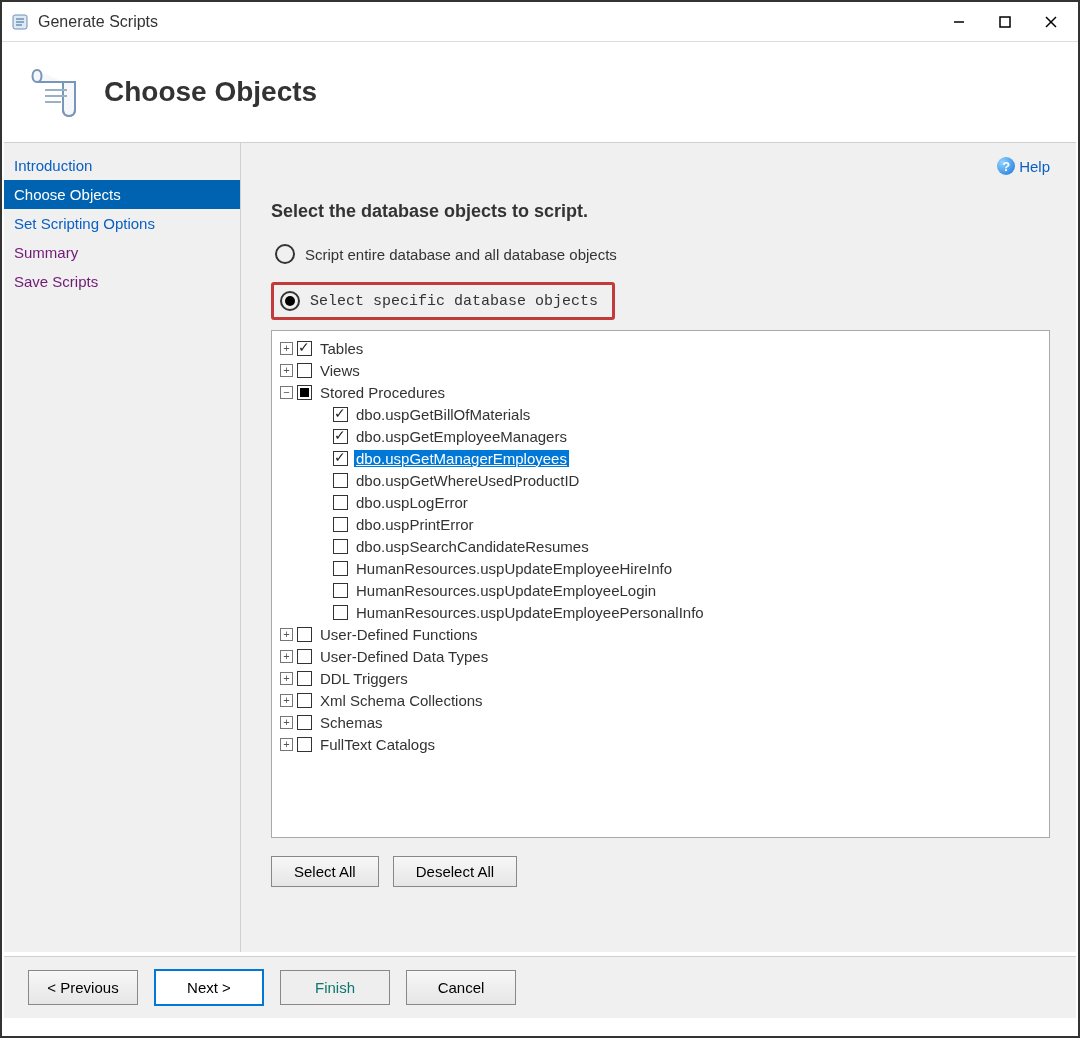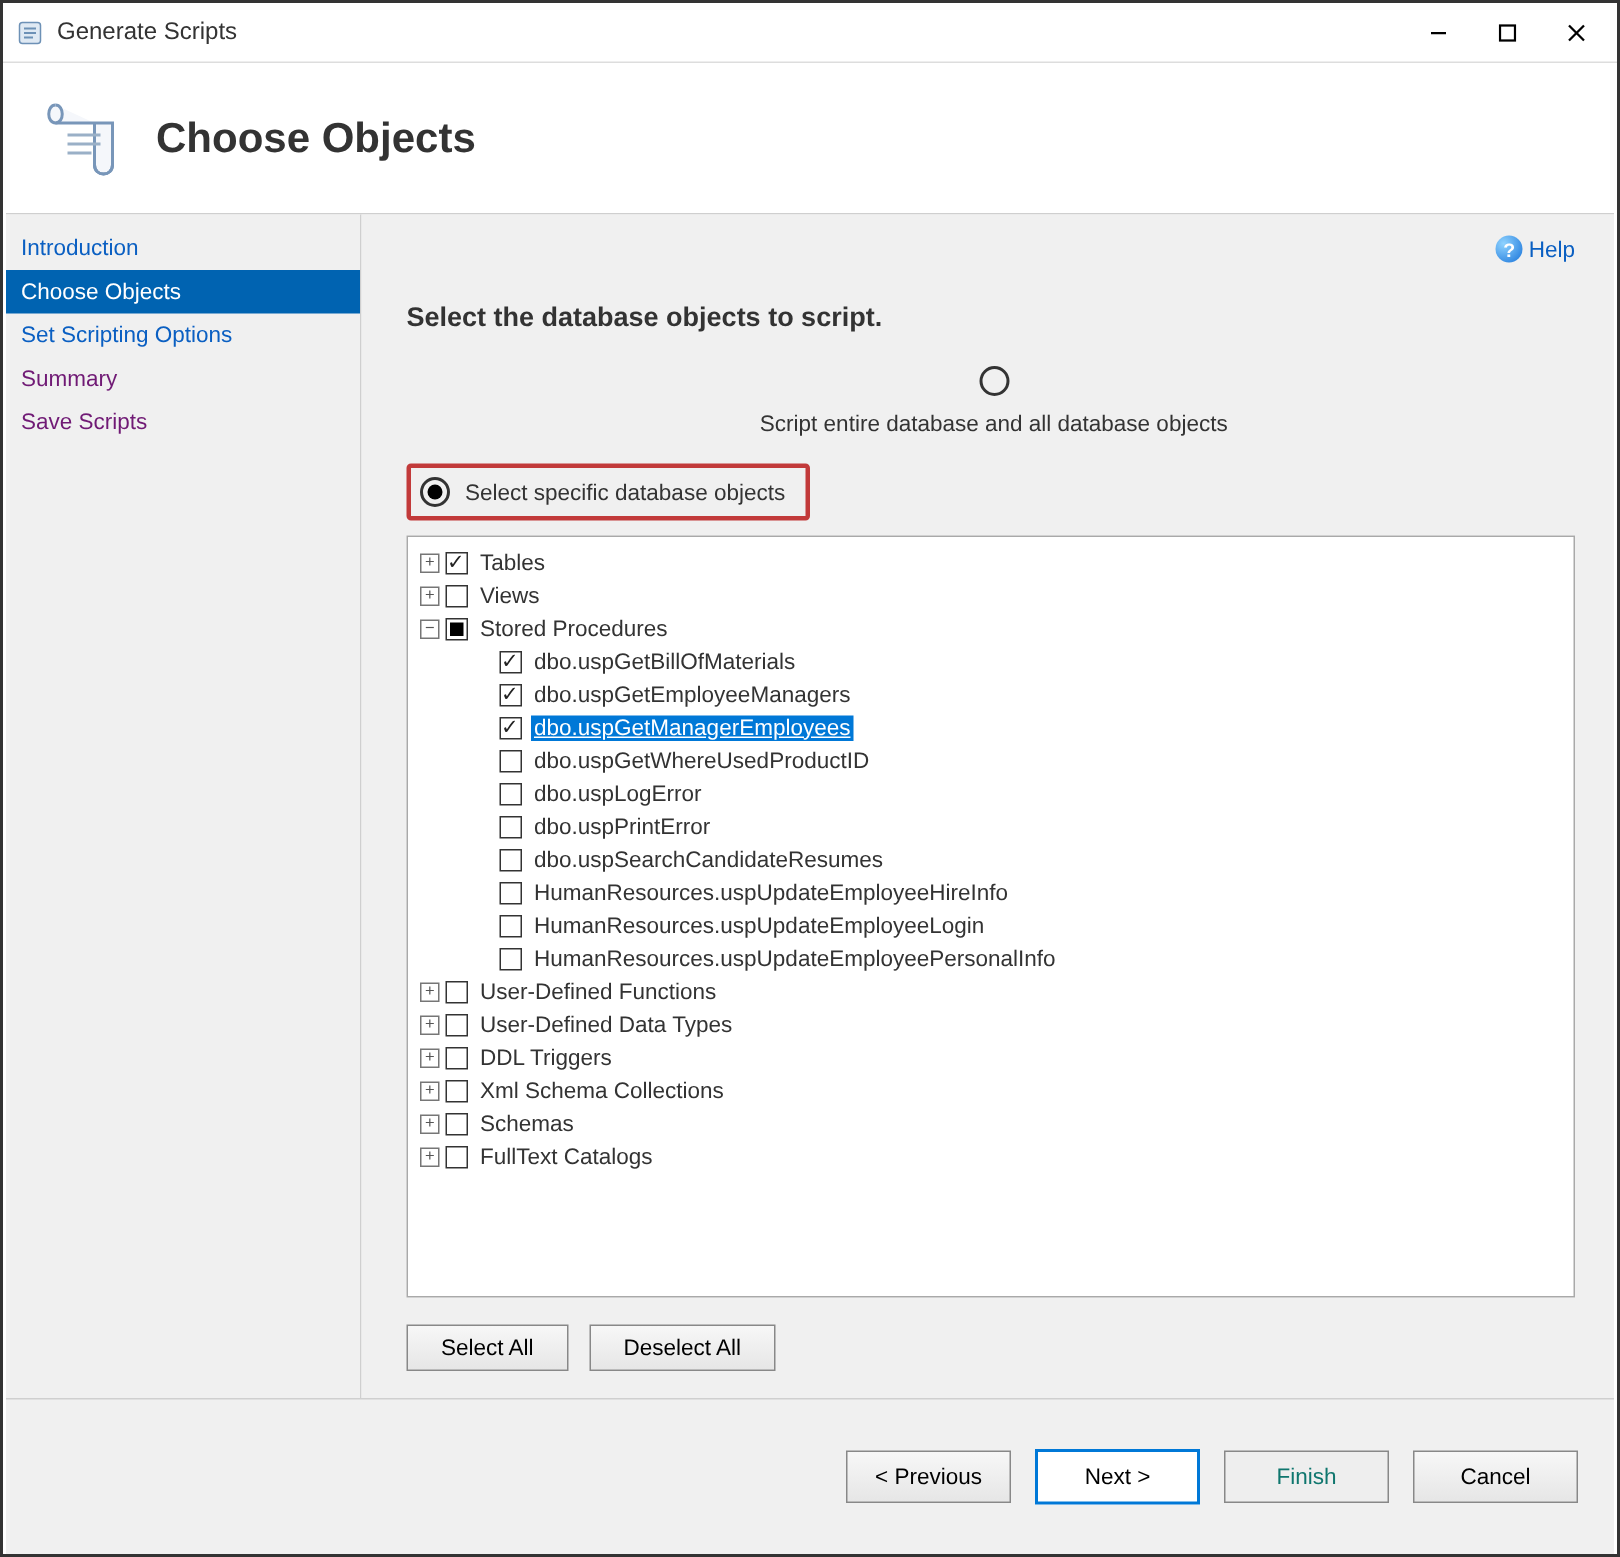--- a/index.html
+++ b/index.html
@@ -102,21 +102,20 @@
     display:flex; align-items:center; justify-content:center;
   }
   .main h2 {
     font-size: 18px; font-weight:700;
     margin: 40px 0 22px 0;
   }
   
   .radio-row {
     display:flex; align-items:center; gap:10px;
     margin: 0 0 18px 4px;
-    flex-direction: column;
   }
   .radio {
     width:20px; height:20px; border-radius:50%;
     border: 2px solid #333;
     position:relative;
     flex-shrink:0;
   }
   .radio.checked::after {
     content:""; position:absolute; top:3px; left:3px;
     width:10px; height:10px; border-radius:50%; background:#000;
@@ -182,26 +181,26 @@
   .btn {
     border:1px solid #888;
     background: linear-gradient(#f7f7f7, #e6e6e6);
     padding: 6px 22px;
     font-size:15px;
     cursor:pointer;
   }
   
   .footer {
     position:absolute;
-    left:2px; right:2px; bottom:0;
-    height: 104px;
+    left:2px; right:2px; bottom:18px;
+    height: 62px;
     border-top: 1px solid #cfcfcf;
     display:flex;
     align-items:center;
-    justify-content:flex-end;
+    justify-content:flex-start;
     gap:16px;
     padding: 0 24px;
     background:#f0f0f0;
   }
   .footer .btn { width:110px; text-align:center; padding:8px 0; }
   .footer .btn.primary { border:2px solid #0078d7; background:#fff; }
   .footer .btn.disabled { color:#0f766e; background:#eee; }
 </style>
 </head>
 <body>
@@ -261,21 +260,21 @@
       <span>Help</span>
     </div>
 
     <h2>Select the database objects to script.</h2>
 
     <div class="radio-row">
       <span class="radio"></span>
       <span>Script entire database and all database objects</span>
     </div>
 
-    <div style="margin-bottom:10px;">
+    <div style="margin-bottom:10px;font-family:Liberation Mono, monospace;">
       <span class="highlight-box">
         <span class="radio checked"></span>
         <span>Select specific database objects</span>
       </span>
     </div>
 
     <div class="treebox" id="tree">
         <div class="tree-row indent-1">
           <span class="expander">+</span>
           <span class="chk checked"></span>

